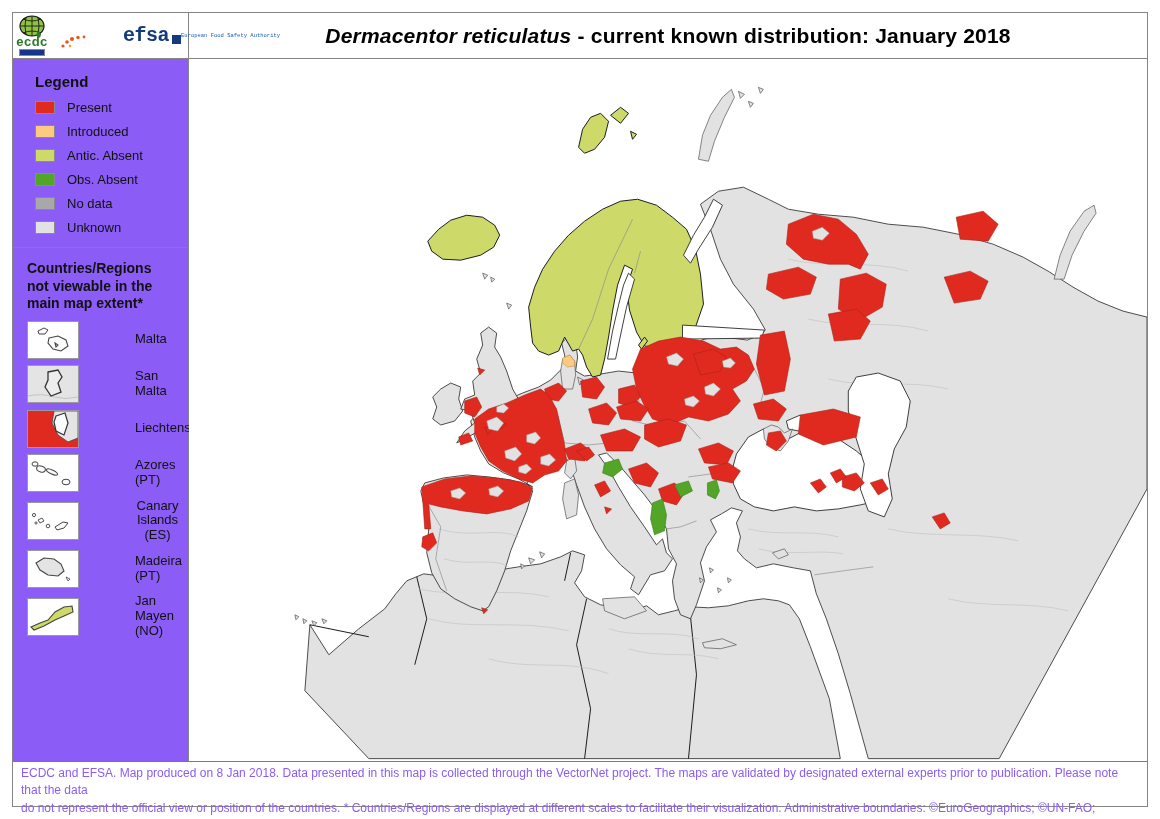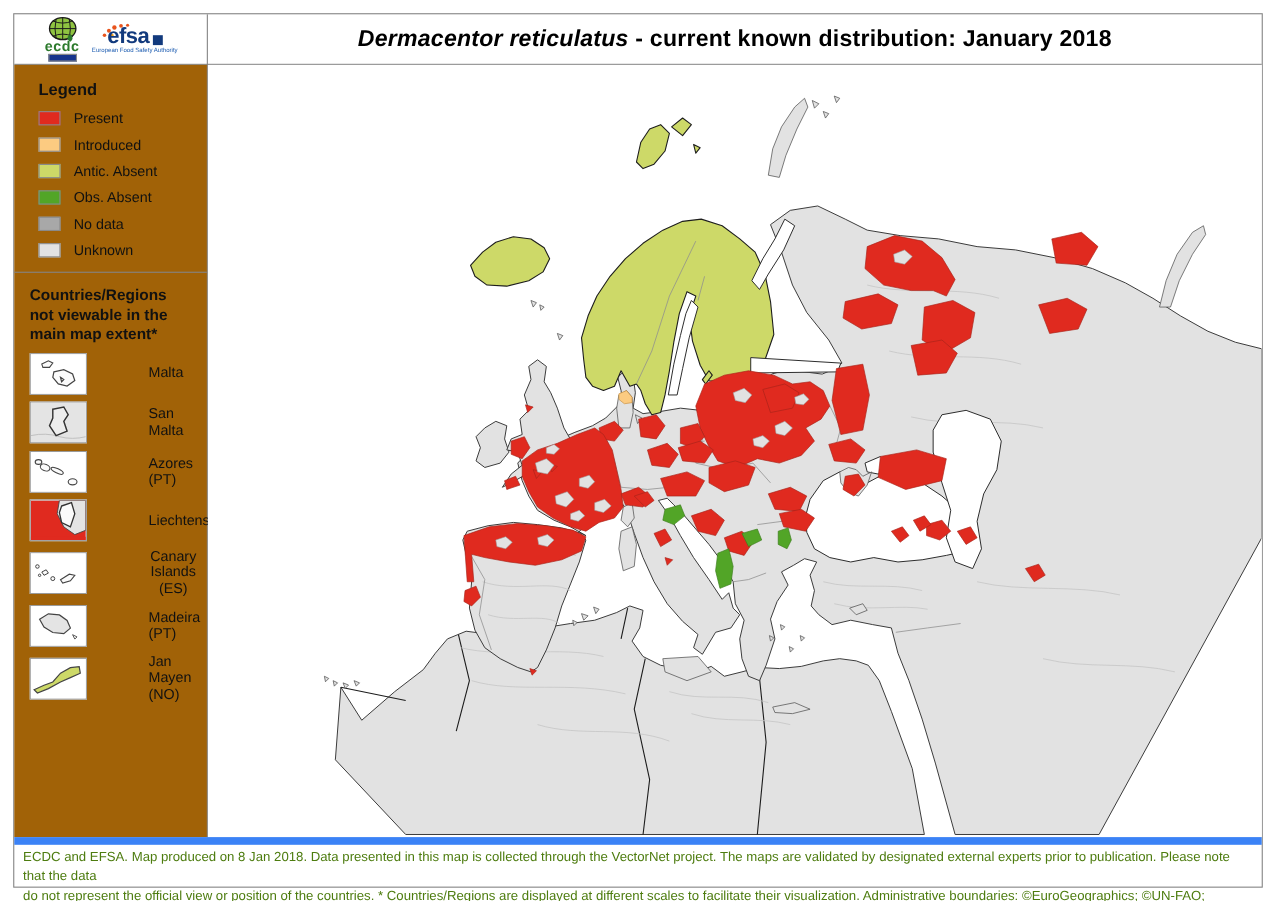--- a/index.html
+++ b/index.html
@@ -3,59 +3,59 @@
 <meta charset="utf-8">
 <style>
   * { margin:0; padding:0; box-sizing:border-box; }
   html,body { background:#fff; font-family:"Liberation Sans", sans-serif; color:#111; }
   .page { width:1160px; height:819px; padding:12px; background:#fff; }
   .frame { width:1136px; height:795px; border:1px solid #848484; display:grid;
            grid-template-columns:176px 958px; grid-template-rows:46px 702px 45px; background:#fff; }
 
   
   .logo-cell { grid-column:1; grid-row:1; border-right:1px solid #848484; border-bottom:1px solid #848484;
-               display:flex; align-items:center; justify-content:center; gap:10px; padding:2px; }
+               display:flex; align-items:center; gap:10px; padding:2px; }
   .title-cell { grid-column:2; grid-row:1; border-bottom:1px solid #848484;
                 display:flex; align-items:center; justify-content:center; }
   .map-title { font-size:21px; color:#000; letter-spacing:0.2px;font-weight:bold; }
   .map-title .sp { font-style:italic; }
 
   .ecdc-logo { display:flex; flex-direction:column; align-items:center; line-height:1; }
   .ecdc-word { font-size:13px; font-weight:bold; color:#2c7a2c; margin-top:-4px; letter-spacing:0.5px; }
   .eu-strip { width:26px; height:7px; background:#16348c; margin-top:1px; border:0.5px solid #888; }
-  .efsa-logo { display:flex; flex-direction:column; align-items:center; line-height:1; }
+  .efsa-logo { display:flex; flex-direction:row; align-items:center; line-height:1;font-family:Liberation Mono, monospace; }
   .efsa-row { display:flex; align-items:flex-end; }
   .efsa-word { font-size:20px; font-weight:bold; color:#123a7d; letter-spacing:-0.5px; }
   .efsa-sq { width:9px; height:9px; background:#123a7d; margin-left:3px; margin-bottom:2px; }
   .efsa-sub { font-size:5.5px; color:#1b5bb0; margin-top:1px; white-space:nowrap; }
 
   
-  .sidebar { grid-column:1; grid-row:2; border-right:1px solid #848484; display:flex; flex-direction:column; background:#a16207; }
+  .sidebar { grid-column:1; grid-row:2; border-right:1px solid #848484; display:flex; flex-direction:column; background:#8b5cf6; }
   .legend-box { padding:14px 0 10px 22px; border-bottom:1px solid #848484; }
   .legend-title { font-size:15px; font-weight:bold; margin-bottom:10px; }
   .legend-item { display:flex; align-items:center; margin-bottom:9px; }
   .swatch { width:20px; height:13px; border:1px solid #8a8a8a; margin-right:12px; flex:0 0 auto; }
   .legend-label { font-size:13px;text-align:right; }
   .sw-present { background:var(--c-present); }
   .sw-introduced { background:var(--c-introduced); }
   .sw-antic { background:var(--c-antic_absent); }
   .sw-obs { background:var(--c-obs_absent); }
   .sw-nodata { background:var(--c-no_data); }
   .sw-unknown { background:var(--c-unknown); }
 
   .insets-box { padding:12px 8px 4px 14px; flex:1; }
   .insets-title { font-size:14px; font-weight:bold; line-height:1.25; width:140px; margin-bottom:8px; }
   .inset-row { display:flex; align-items:center; margin-bottom:6.5px;gap:48px; }
   .thumb { width:52px; height:38px; border:1px solid #9a9a9a; background:#fff; flex:0 0 auto; }
   .inset-label { font-size:13px; margin-left:8px; line-height:1.15; }
 
   
   .map-cell { grid-column:2; grid-row:2; background:#fff; overflow:hidden; }
-  .footer { grid-column:1 / span 2; grid-row:3; border-top:7px solid #3b82f6; padding:3px 8px;
-            font-size:12px; line-height:1.45; color:#4d7c0f; }
+  .footer { grid-column:1 / span 2; grid-row:3; border-top:1px solid #3b82f6; padding:3px 8px;
+            font-size:12px; line-height:1.45; color:#8b5cf6; }
 
   
   .f-sea { fill:var(--c-sea); }
   .f-unknown { fill:var(--c-unknown); stroke:#3a3a3a; stroke-width:0.9; stroke-linejoin:round; }
   .f-unknown-n { fill:var(--c-unknown); stroke:#555; stroke-width:0.7; stroke-linejoin:round; }
   .f-antic { fill:var(--c-antic_absent); stroke:#1d1d1d; stroke-width:1; stroke-linejoin:round; }
   .f-present { fill:var(--c-present); stroke:#a8231a; stroke-width:0.6; stroke-linejoin:round; }
   .f-obs { fill:var(--c-obs_absent); stroke:#3c7d1d; stroke-width:0.6; stroke-linejoin:round; }
   .f-intro { fill:var(--c-introduced); stroke:#c89040; stroke-width:0.6; }
   .f-hole { fill:var(--c-unknown); stroke:#9c9c9c; stroke-width:0.5; }
@@ -148,37 +148,37 @@
           <rect width="50" height="36" fill="#e4e4e4"></rect>
           <path d="M0,30 Q14,27 26,31 Q38,34 50,31" fill="none" stroke="#bbb" stroke-width="0.8"></path>
           <path d="M20,6 L30,4 L34,11 L30,17 L33,26 L23,30 L17,21 L20,14 Z" fill="#ededed" stroke="#333" stroke-width="1.3"></path>
         </svg>
         <div class="inset-label">San Malta</div>
       </div>
 
 
       <div class="inset-row">
         <svg class="thumb" viewBox="0 0 50 36">
+          <rect width="50" height="36" fill="var(--c-present)"></rect>
+          <path d="M26,0 H50 V27 L40,31 L30,24 L24,12 Z" fill="#e4e4e4" stroke="#444" stroke-width="0.8"></path>
+          <path d="M28,5 L37,2 L40,12 L36,24 L28,20 L26,11 Z" fill="#fbfbfb" stroke="#333" stroke-width="1.2"></path>
+          <path d="M0,33 H50 V36 H0 Z" fill="var(--c-present)"></path>
+        </svg>
+        <div class="inset-label">Liechtenstein</div>
+      </div>
+
+      <div class="inset-row">
+        <svg class="thumb" viewBox="0 0 50 36">
           <rect width="50" height="36" fill="#fff"></rect>
           <ellipse cx="7" cy="9" rx="3" ry="2.2" fill="#fbfbfb" stroke="#444" stroke-width="1"></ellipse>
           <ellipse cx="13" cy="14" rx="4.5" ry="3" fill="#fbfbfb" stroke="#444" stroke-width="1" transform="rotate(20 13 14)"></ellipse>
           <ellipse cx="24" cy="17" rx="6" ry="2" fill="#fbfbfb" stroke="#444" stroke-width="1" transform="rotate(25 24 17)"></ellipse>
           <ellipse cx="38" cy="27" rx="4" ry="2.8" fill="#fbfbfb" stroke="#444" stroke-width="1"></ellipse>
         </svg>
         <div class="inset-label">Azores (PT)</div>
-      </div>
-
-      <div class="inset-row">
-        <svg class="thumb" viewBox="0 0 50 36">
-          <rect width="50" height="36" fill="var(--c-present)"></rect>
-          <path d="M26,0 H50 V27 L40,31 L30,24 L24,12 Z" fill="#e4e4e4" stroke="#444" stroke-width="0.8"></path>
-          <path d="M28,5 L37,2 L40,12 L36,24 L28,20 L26,11 Z" fill="#fbfbfb" stroke="#333" stroke-width="1.2"></path>
-          <path d="M0,33 H50 V36 H0 Z" fill="var(--c-present)"></path>
-        </svg>
-        <div class="inset-label">Liechtenstein</div>
       </div>
 
       <div class="inset-row">
         <svg class="thumb" viewBox="0 0 50 36">
           <rect width="50" height="36" fill="#fff"></rect>
           <circle cx="6" cy="12" r="1.6" fill="#fbfbfb" stroke="#444" stroke-width="0.9"></circle>
           <path d="M10,17 L14,15 L16,18 L12,20 Z" fill="#fbfbfb" stroke="#444" stroke-width="0.9"></path>
           <circle cx="8" cy="20" r="1.1" fill="#fbfbfb" stroke="#444" stroke-width="0.9"></circle>
           <circle cx="20" cy="23" r="1.8" fill="#fbfbfb" stroke="#444" stroke-width="0.9"></circle>
           <path d="M27,24 L35,19 L40,20 L36,25 L29,27 Z" fill="#fbfbfb" stroke="#444" stroke-width="1"></path>

